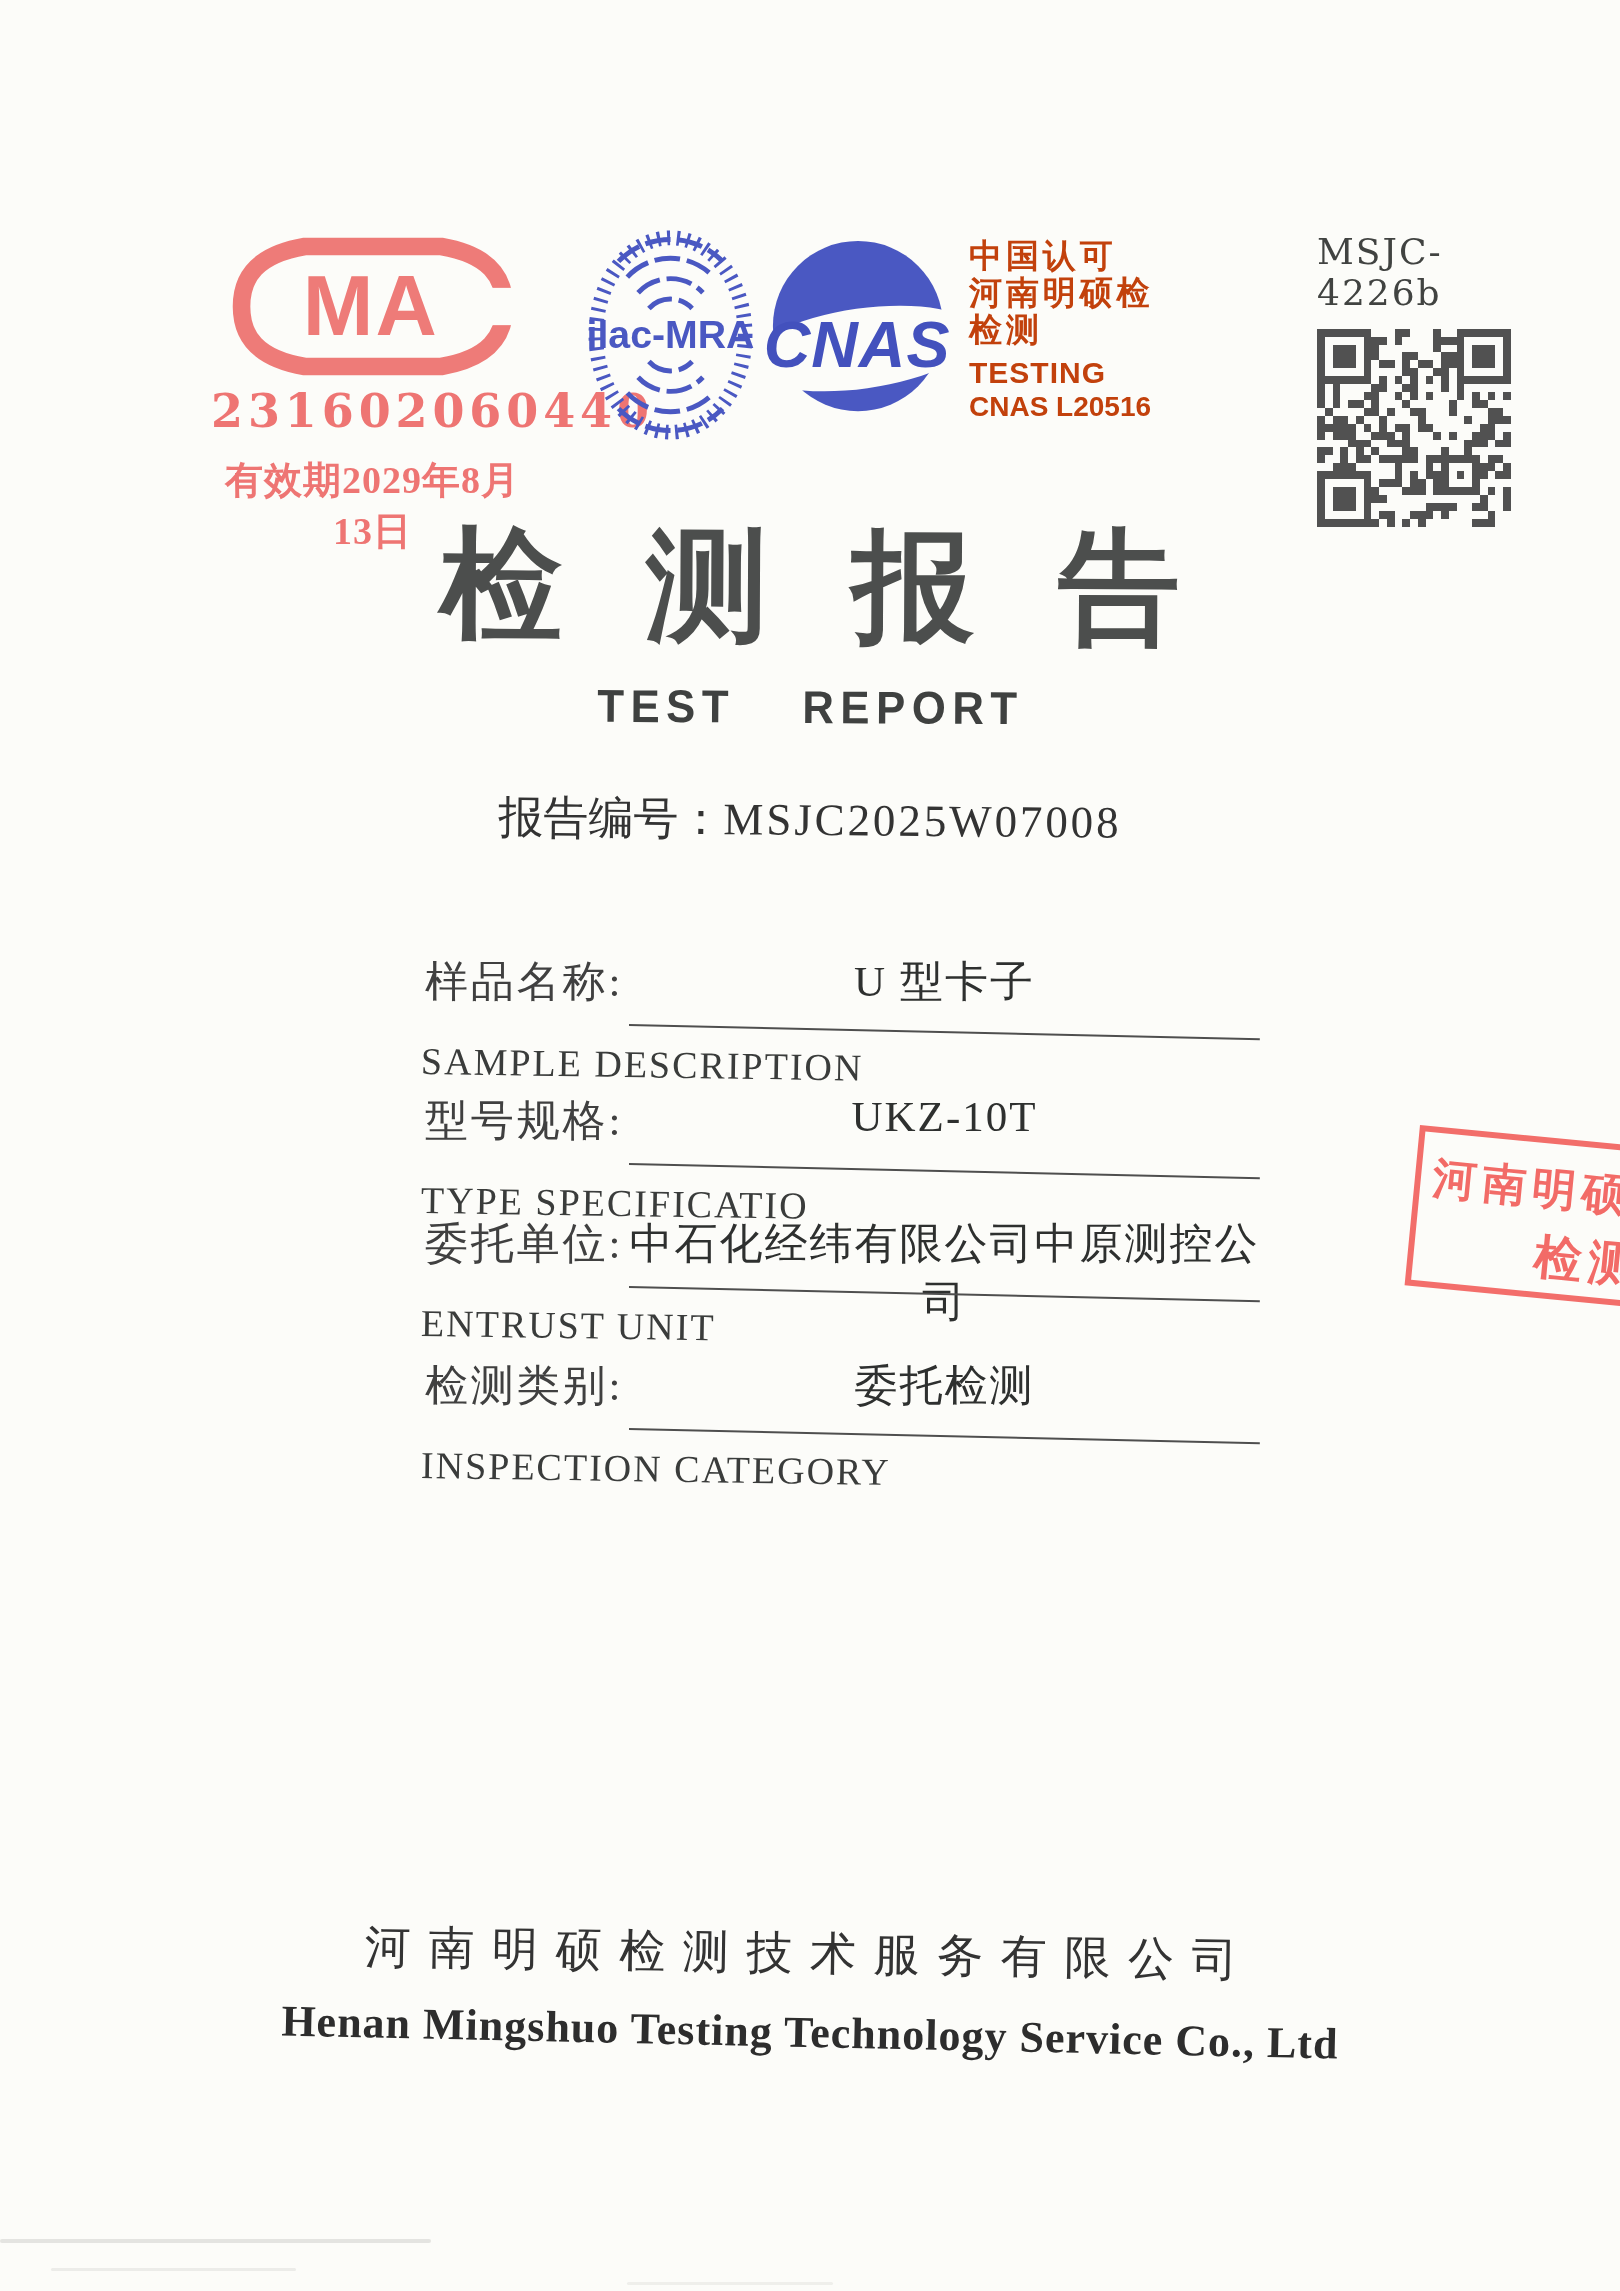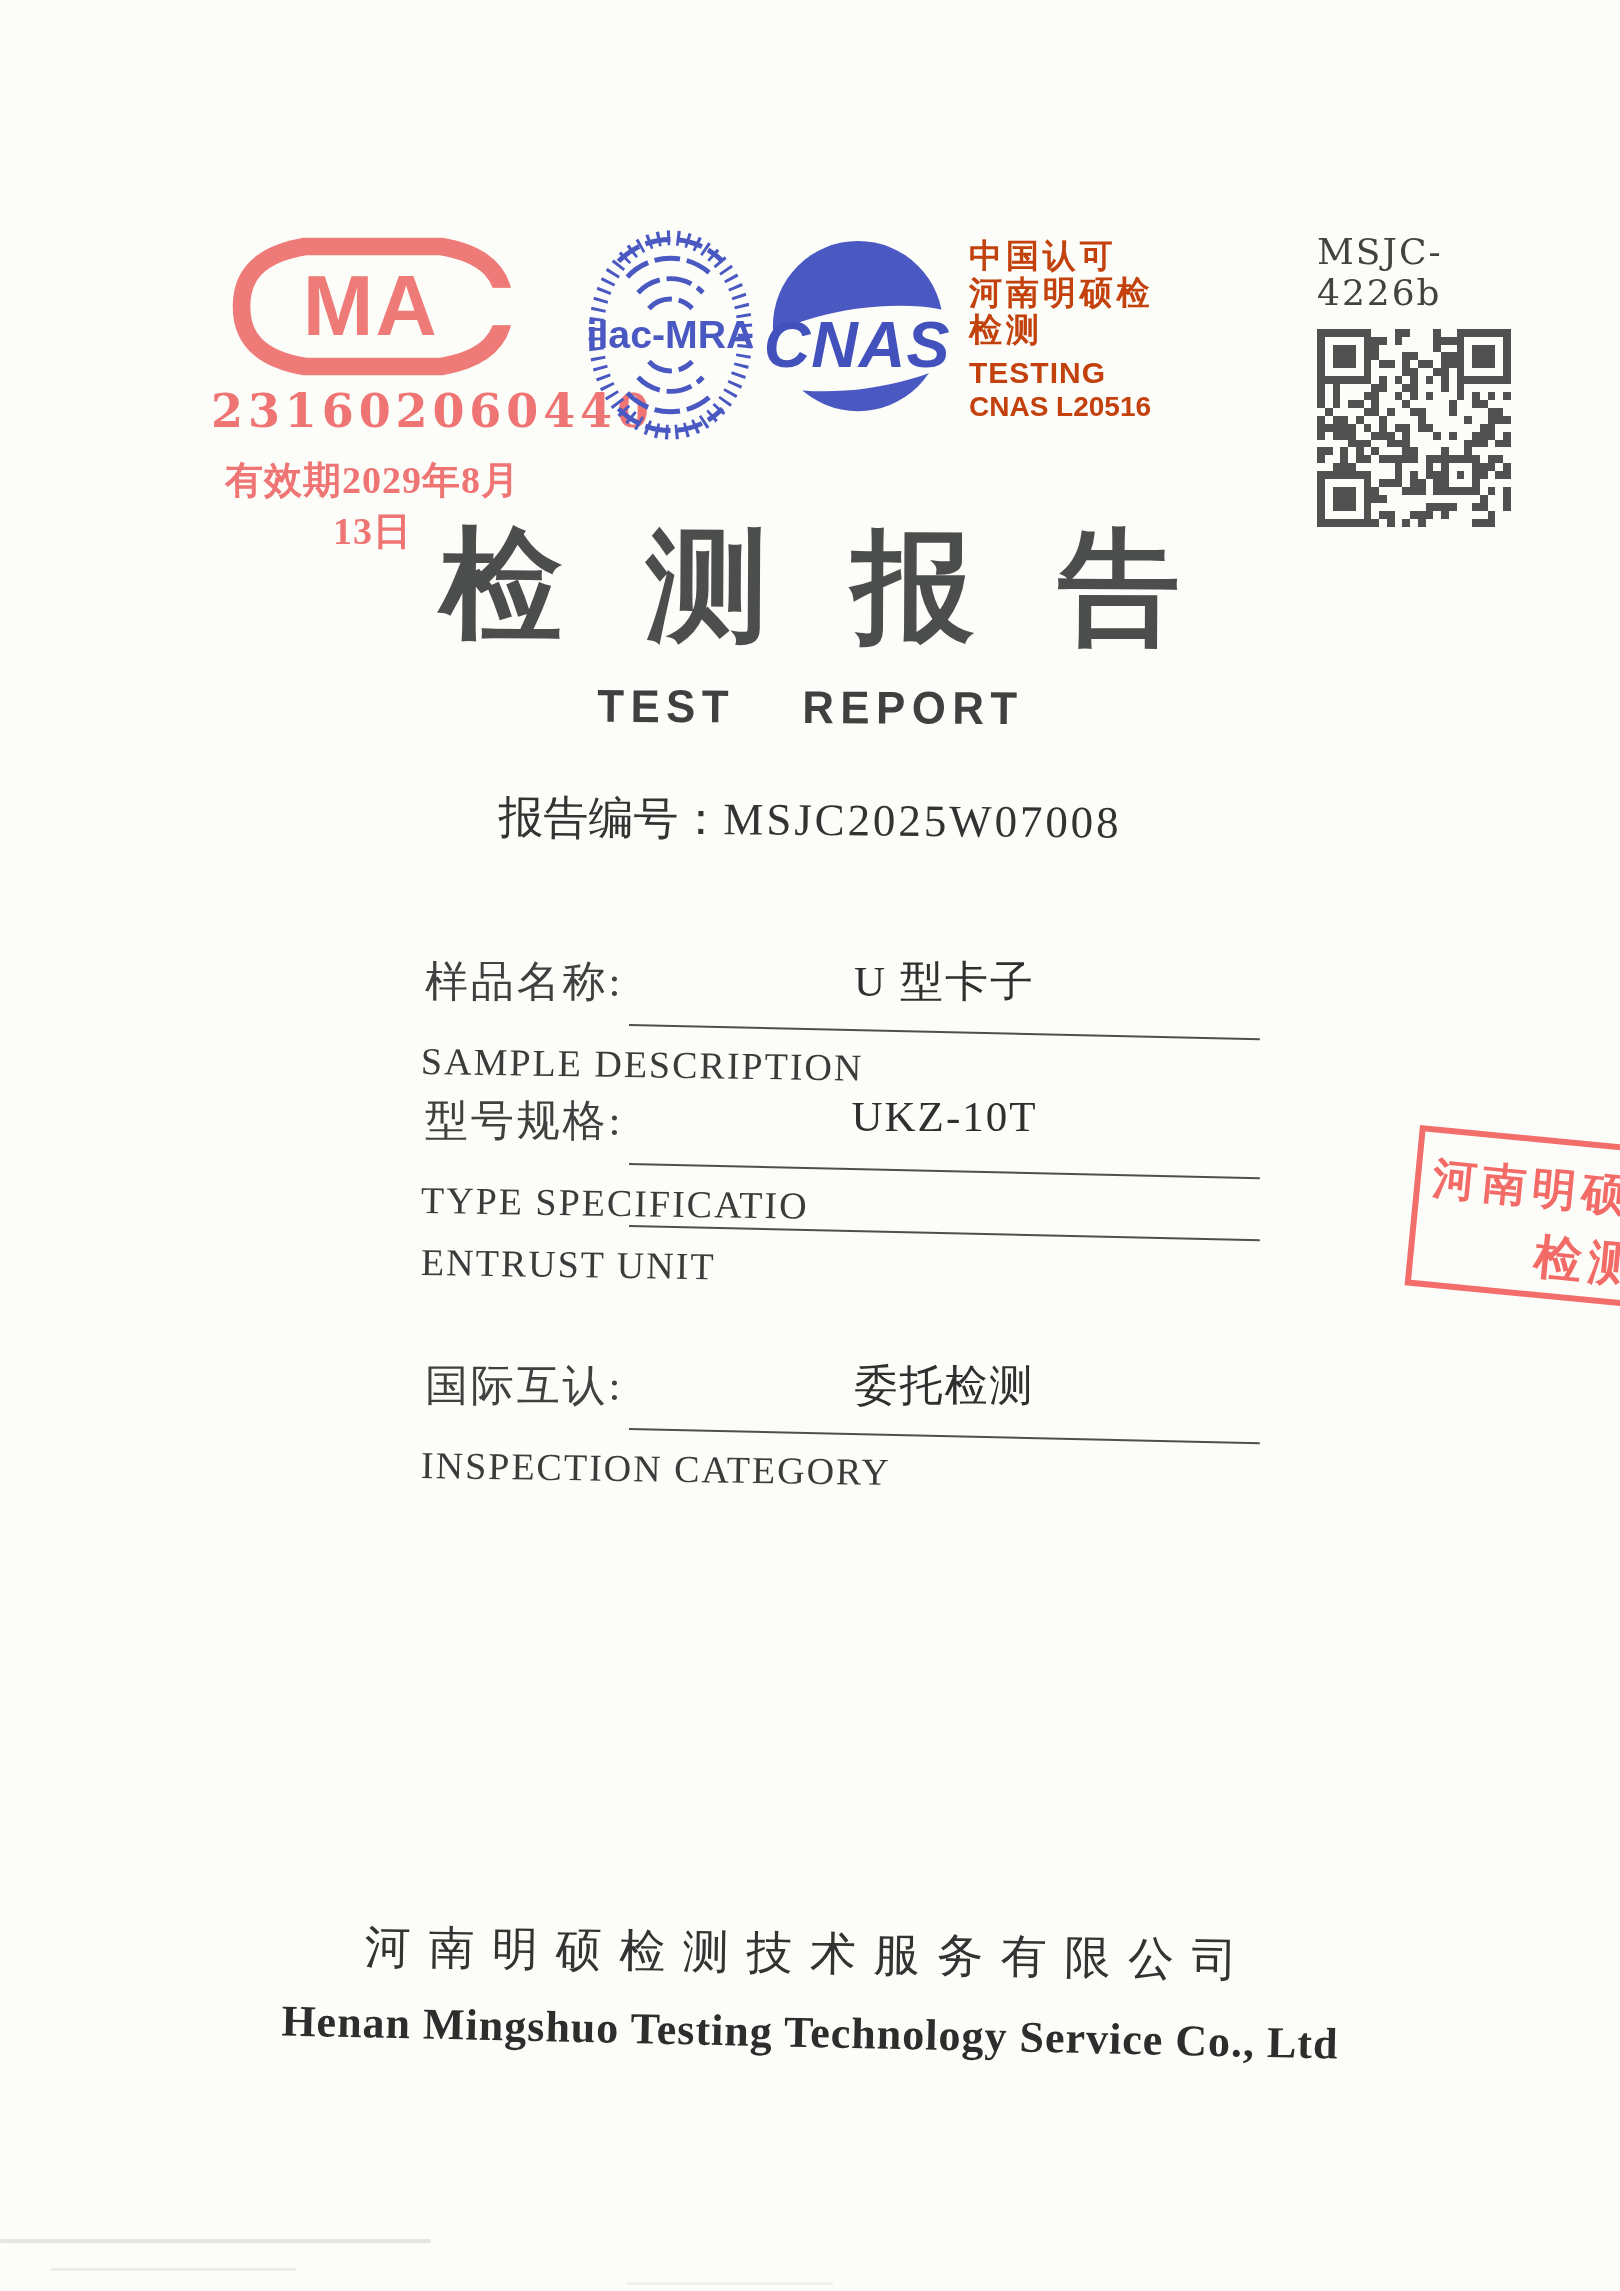--- a/index.html
+++ b/index.html
@@ -772,27 +772,31 @@
 <div class="abs frow r2">
   <div class="zh-line">
     <span class="flabel">型号规格:</span>
     <span class="fvalue">UKZ-10T</span>
   </div>
   <div class="uline"></div>
   <div class="fen">TYPE SPECIFICATIO</div>
 </div>
 
 <div class="abs frow r3">
+  <div class="zh-line">
+    <span class="flabel">委托单位:</span>
+    <span class="fvalue">中石化经纬有限公司中原测控公司</span>
+  </div>
   <div class="uline"></div>
   <div class="fen">ENTRUST UNIT</div>
 </div>
 
 <div class="abs frow r4">
   <div class="zh-line">
-    <span class="flabel">国际互认:</span>
+    <span class="flabel">检测类别:</span>
     <span class="fvalue">委托检测</span>
   </div>
   <div class="uline"></div>
   <div class="fen">INSPECTION CATEGORY</div>
 </div>
 
 <div class="abs side-stamp">
   <div class="l1">河南明硕检</div>
   <div class="l2">检测报</div>
 </div>

